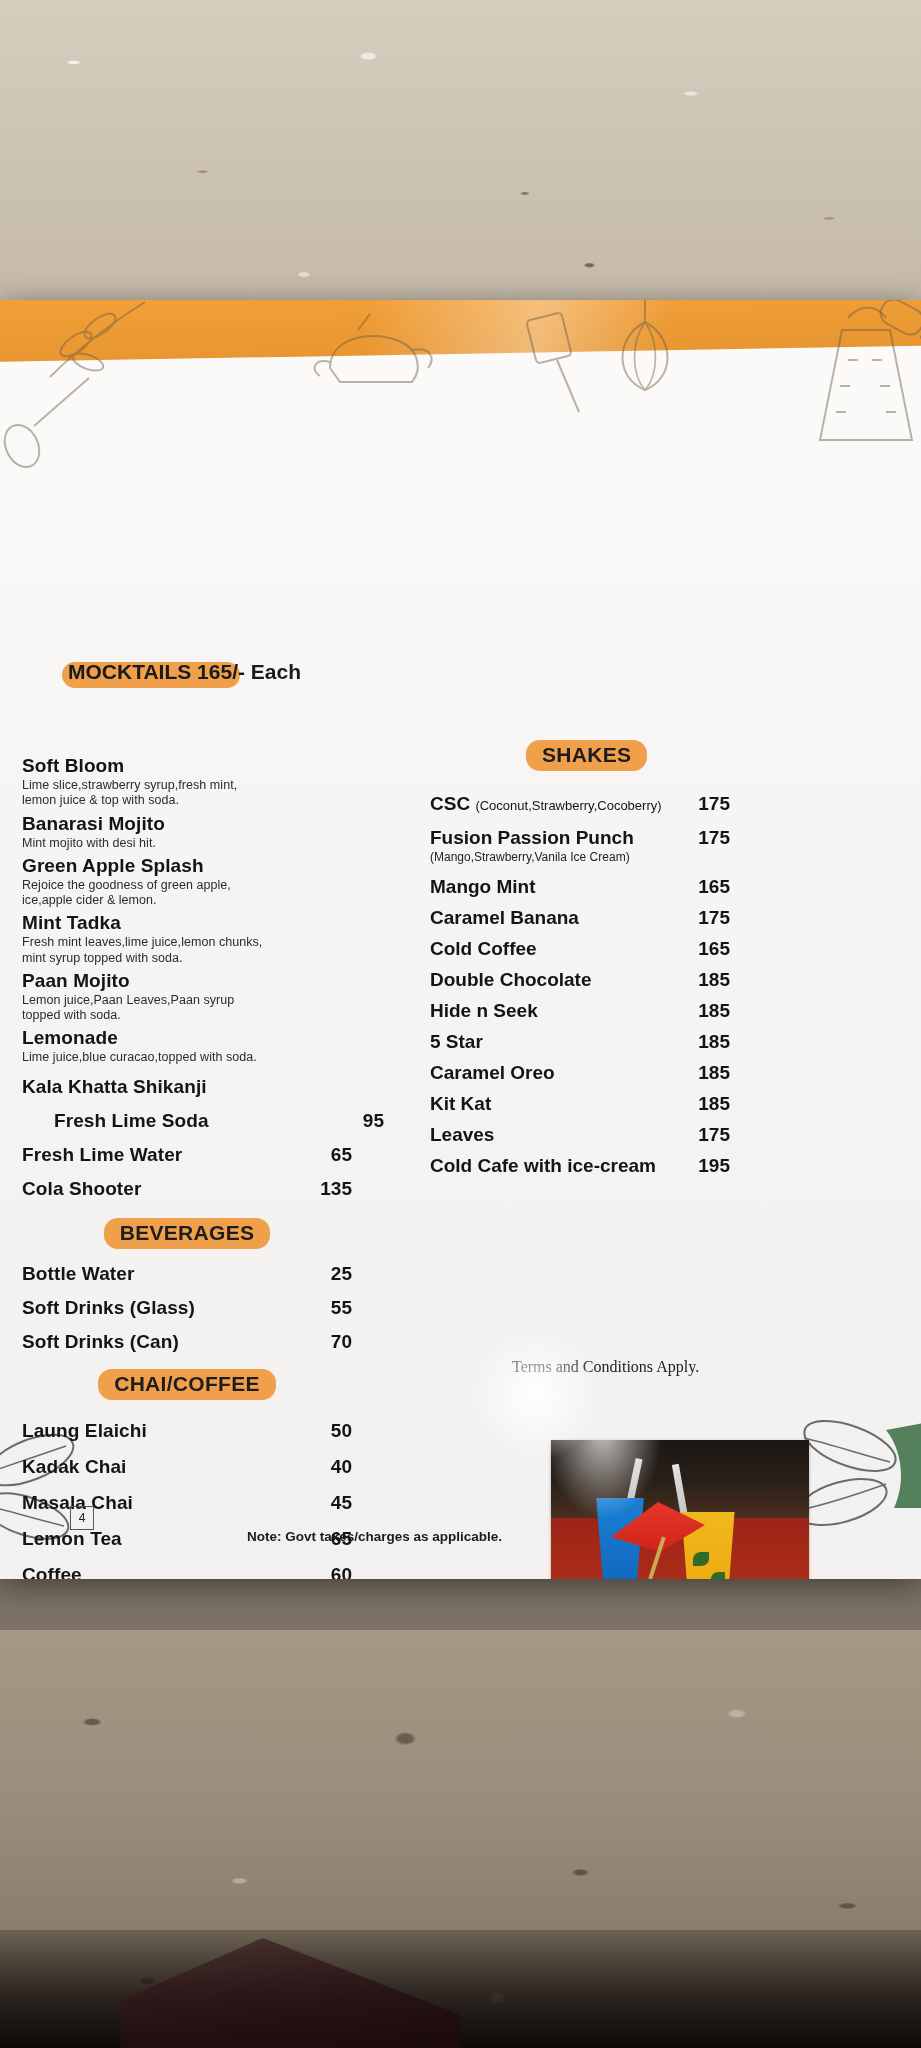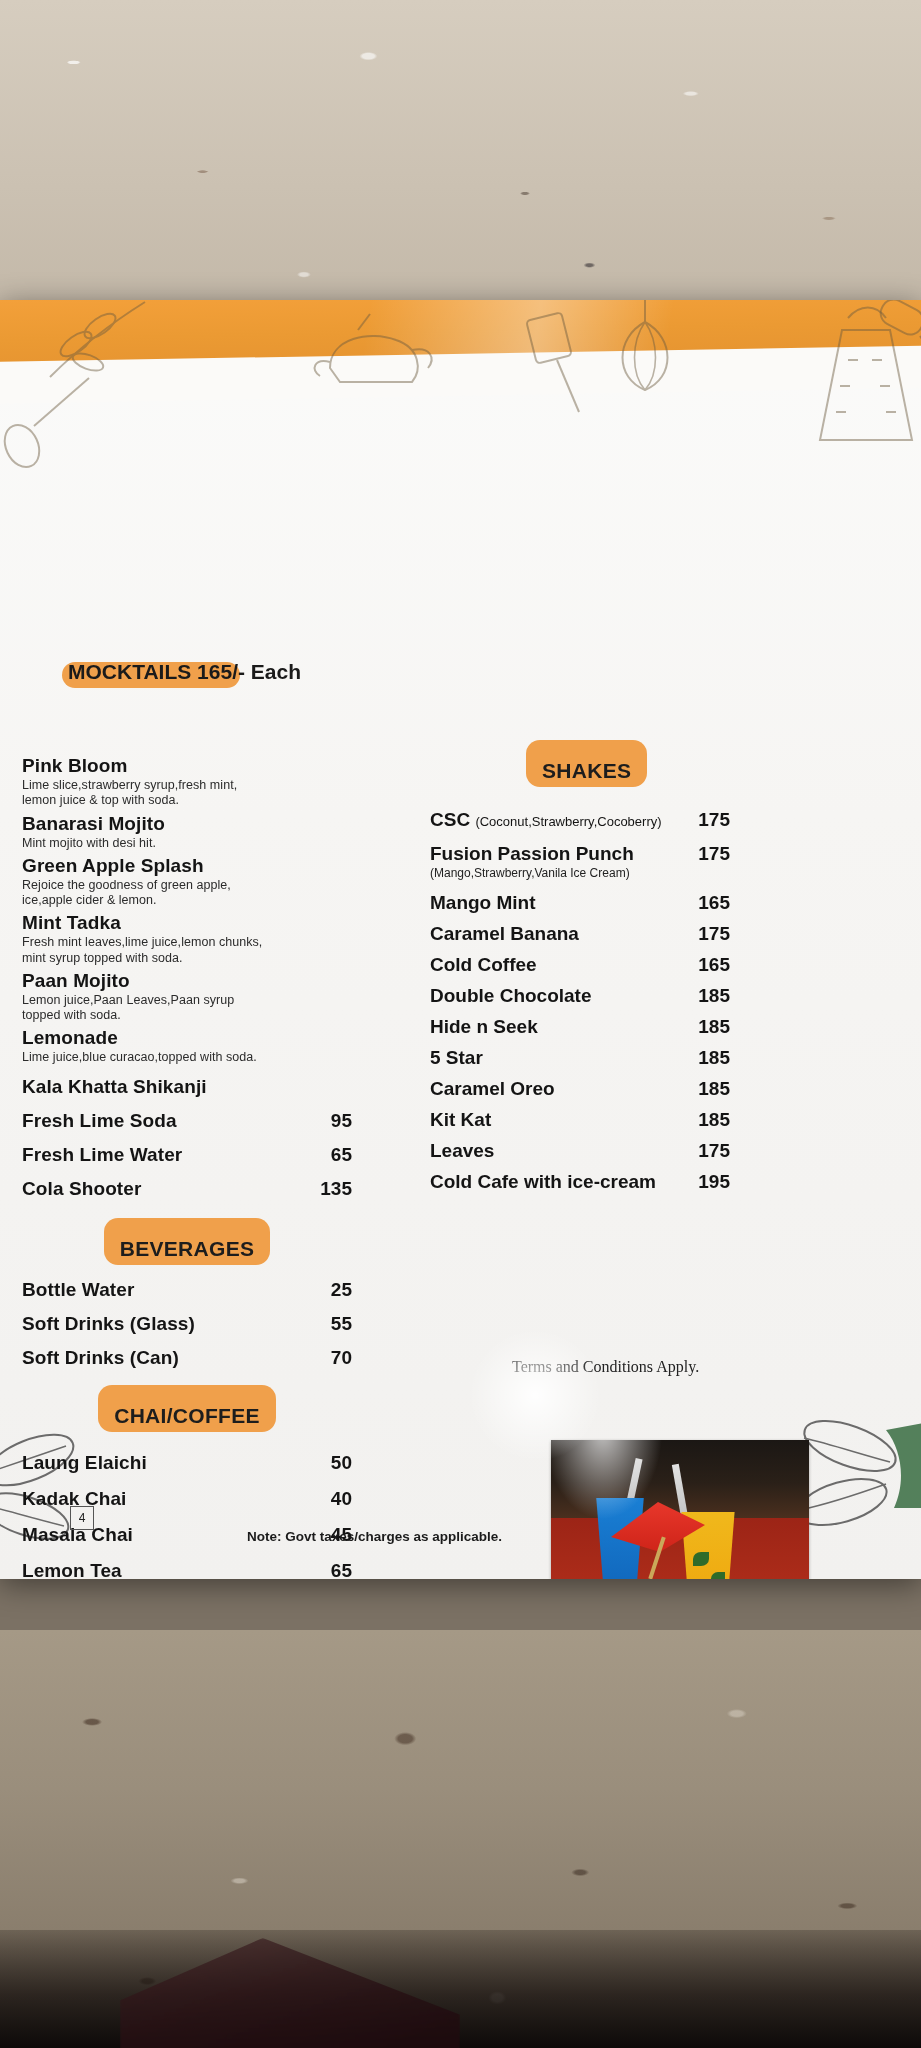--- a/index.html
+++ b/index.html
@@ -127,21 +127,21 @@
   .col-left  { position: absolute; left: 22px; top: 455px; width: 420px; }
   .col-right { position: absolute; left: 430px; top: 440px; width: 470px; }
 
   .section-pill {
     display: inline-block;
     background: #f0a04b;
     color: #1d1d1d;
     font-weight: bold;
     font-size: 21px;
     letter-spacing: .3px;
-    padding: 19px 16px 4px;
+    padding: 3px 16px 4px;
     border-radius: 14px;
     position: relative;
   }
   .pill-row { position: relative; }
 
   .mock-head {
     position: absolute;
     left: 68px; top: 360px;
     font-size: 21px;
     font-weight: bold;
@@ -338,21 +338,21 @@
       </svg>
 
       <div class="mock-head">
         <span class="pillbg"></span>
         <span class="t">MOCKTAILS 165/- Each</span>
       </div>
 
       <div class="col-left">
 
         <div class="item">
-          <div class="item-name">Pink Bloom</div>
+          <div class="item-name">Soft Bloom</div>
           <div class="item-desc" style="white-space:pre-line">Lime slice,strawberry syrup,fresh mint,
 lemon juice &amp; top with soda.</div>
         </div>
 
         <div class="item">
           <div class="item-name">Banarasi Mojito</div>
           <div class="item-desc" style="white-space:pre-line">Mint mojito with desi hit.</div>
         </div>
 
         <div class="item">
@@ -375,21 +375,21 @@
 
         <div class="item">
           <div class="item-name">Lemonade</div>
           <div class="item-desc" style="white-space:pre-line">Lime juice,blue curacao,topped with soda.</div>
         </div>
 
         <div class="item" style="margin-top:10px;margin-bottom:12px;">
           <div class="item-name">Kala Khatta Shikanji</div>
         </div>
 
-        <div class="item priced" style="margin-bottom:12px;">
+        <div class="item priced" style="margin-bottom:12px;margin-left:32px;">
           <span class="item-name">Fresh Lime Soda</span>
           <span class="p">95</span>
         </div>
         <div class="item priced" style="margin-bottom:12px;">
           <span class="item-name">Fresh Lime Water</span>
           <span class="p">65</span>
         </div>
         <div class="item priced" style="margin-bottom:10px;">
           <span class="item-name">Cola Shooter</span>
           <span class="p">135</span>

